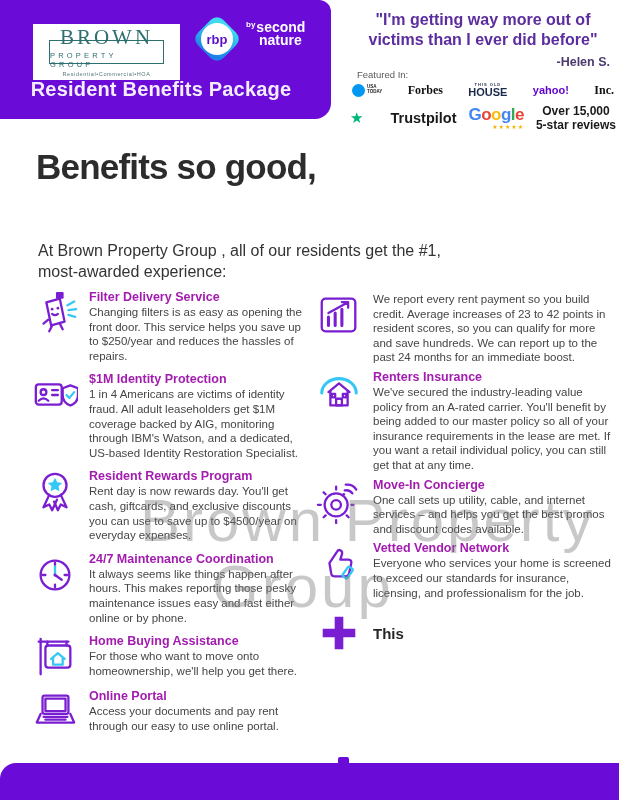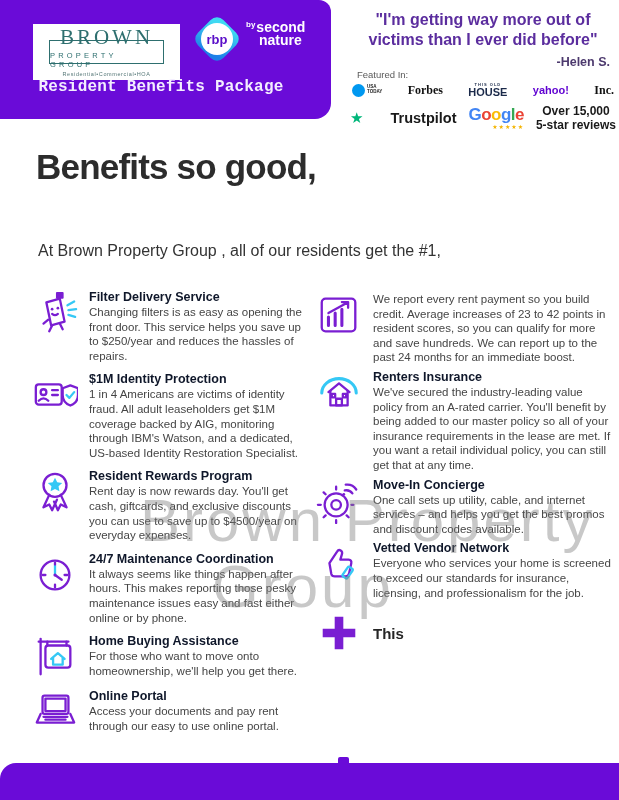--- a/index.html
+++ b/index.html
@@ -34,21 +34,21 @@
     position:absolute; left:11px; top:11px; width:32px; height:32px;
     background:#ffffff; border-radius:50%;
     display:flex; align-items:center; justify-content:center;
   }
   .rbp-text { color:#5A0FC8; font-weight:bold; font-size:13px; }
   .second-nature { position:absolute; left:246px; top:21px; color:#ffffff; font-weight:bold; font-size:14px; line-height:0.95; }
   .second-nature .by { font-size:8px; font-weight:bold; vertical-align:top; margin-right:1px; }
   .second-nature .ln2 { margin-left:13px; }
   .banner-title {
     position:absolute; left:0; top:78px; width:322px; text-align:center;
-    color:#F3EDFF; font-weight:bold; font-size:16px; letter-spacing:0.2px;font-family:Liberation Mono, monospace;
+    color:#F3EDFF; font-weight:bold; font-size:20px; letter-spacing:0.2px;
   }
   
   .quote { position:absolute; left:350px; top:10px; width:266px; text-align:center;
     color:#5B2D9E; font-weight:bold; font-size:16px; line-height:1.28; }
   .quote-attr { text-align:right; padding-right:6px; font-size:12.5px; color:#4D3A6E; margin-top:3px; }
   .featured-label { position:absolute; left:357px; top:69px; font-size:9.5px; color:#5a5a5a; }
   .logos-row { position:absolute; left:352px; top:81px; width:262px; height:18px;
     display:flex; justify-content:space-between; align-items:center; }
   .usa-today { display:flex; align-items:center; gap:2px; }
   .usa-circle { width:13px; height:13px; border-radius:50%; background:#0098F0; }
@@ -76,21 +76,21 @@
   
   .col { position:absolute; top:290px; }
   .col-left { left:32px; width:280px; }
   .col-right { left:316px; top:292px; width:298px; }
   .benefit { display:flex; align-items:flex-start; gap:11px; }
   .col-left .benefit { margin-bottom:9px; }
   .col-right .benefit { margin-bottom:5px; }
   .bicon { flex:0 0 46px; width:46px; height:46px; }
   .bicon svg { width:46px; height:46px; display:block; }
   .btext { flex:1; }
-  .btitle { font-size:12.5px; font-weight:bold; color:#0f172a; margin-bottom:1px; }
+  .btitle { font-size:12.5px; font-weight:bold; color:#a21caf; margin-bottom:1px; }
   .bbody { font-size:11.5px; color:#454545; line-height:1.27; }
   .benefit.more-row { align-items:center; margin-top:10px; }
   .more-title { font-size:15px; font-weight:bold; color:#262626; }
   
   .st { stroke:#7A1ED2; fill:none; stroke-width:2.4; stroke-linecap:round; stroke-linejoin:round; }
   .stc { stroke:#35C8F5; fill:none; stroke-width:2.4; stroke-linecap:round; stroke-linejoin:round; }
   .stw { stroke-width:3.2; }
   .fp { fill:#7A1ED2; } .fc { fill:#35C8F5; }
   .plus-stroke { stroke:#7A1ED2; stroke-width:9; fill:none; }
   
@@ -166,20 +166,21 @@
       <div>Over 15,000</div>
       <div>5-star reviews</div>
     </div>
   </div>
 
   <div class="headline">
     <div>Benefits so good,</div>
   </div>
   <div class="intro">
     <div>At Brown Property Group , all of our residents get the #1,</div>
+    <div>most-awarded experience:</div>
   </div>
 
   <div class="col col-left">
 
     <div class="benefit">
       <span class="bicon">
         <svg viewBox="0 0 48 48">
           <path class="st" d="M15 13 L29 9 L34 33 L20 37 Z"></path>
           <rect class="fp" x="25" y="2" width="8" height="7" rx="1"></rect>
           <circle class="fp" cx="21" cy="20" r="1.4"></circle>

